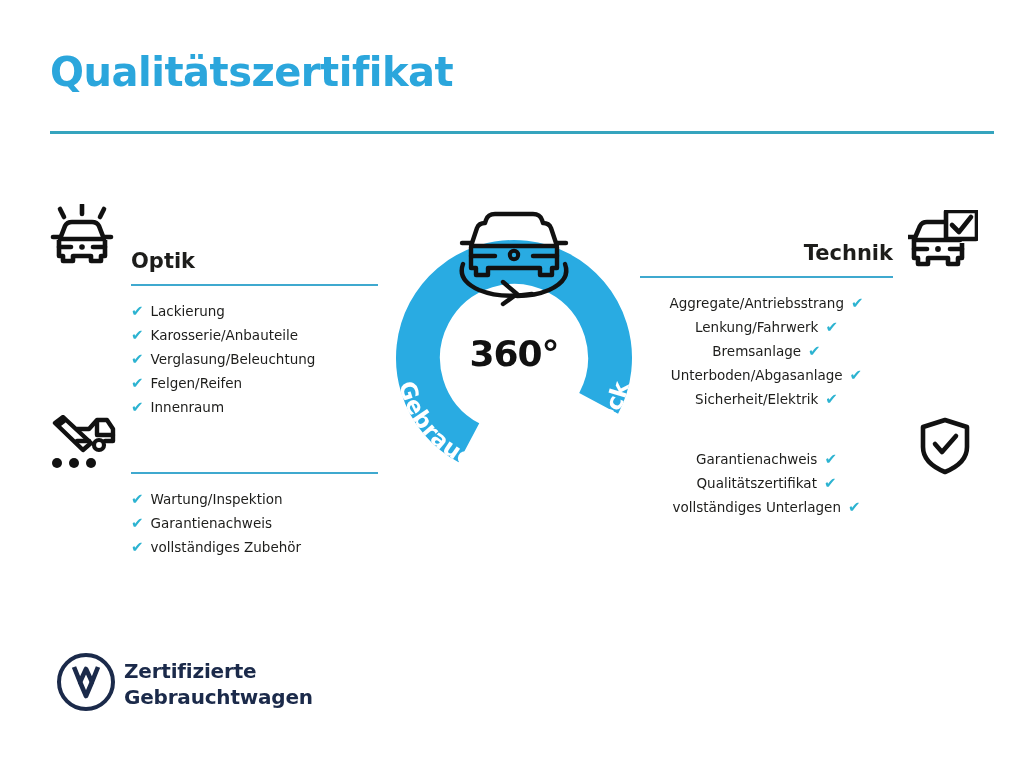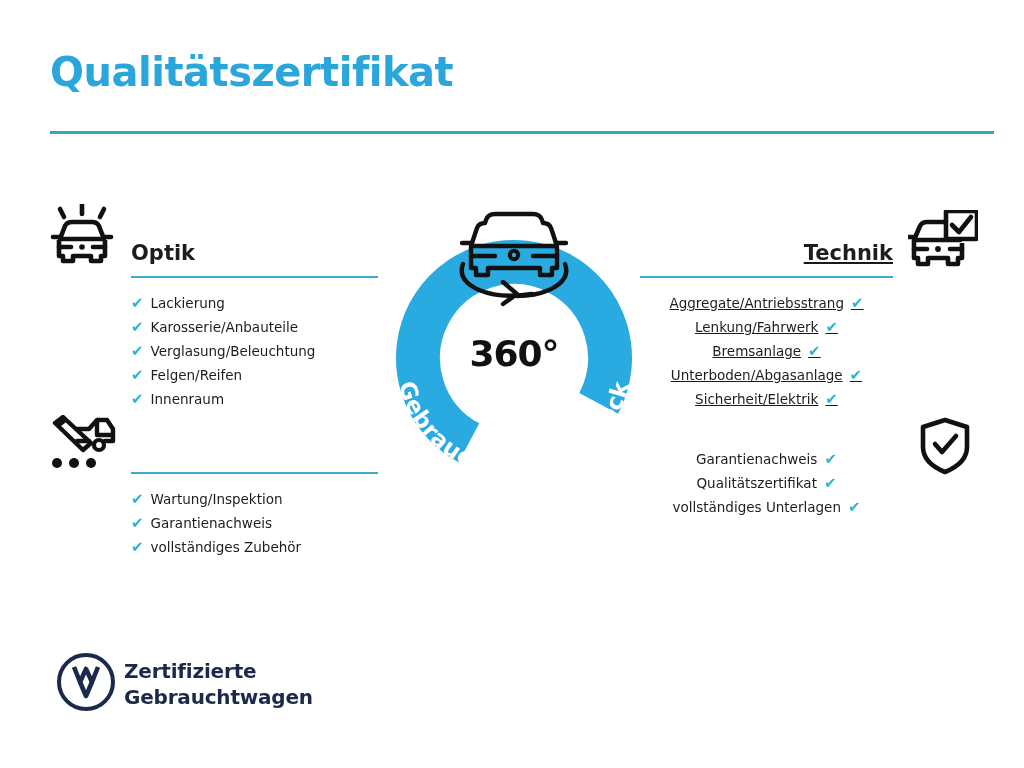--- a/index.html
+++ b/index.html
@@ -77,31 +77,31 @@
   .tick {
     color: #2CB3D1;
     font-size: 15px;
     font-weight: bold;
     line-height: 1;
   }
 
   
   .col-left .check-list li { justify-content: flex-start; }
   .col-left .tick { margin-right: 7px; }
-  .col-left .section-title { text-align: left; }
+  .col-left .section-title { text-align: left; margin-top: 8px; }
 
   
   .col-right .check-list li { justify-content: center; }
   .col-right .tick { margin-left: 7px; }
   .col-right .section-title { text-align: right; }
 
   
   #section-optik   { left: 131px; top: 238px; width: 247px; }
   #section-wartung { left: 131px; top: 434px; width: 247px; }
-  #section-technik { left: 640px; top: 238px; width: 253px; text-decoration: underline; }
+  #section-technik { left: 640px; top: 238px; width: 253px; }
   #section-garantie{ left: 640px; top: 434px; width: 253px; }
 
   
   .side-icon {
     position: absolute;
   }
   #icon-optik    { left: 47px;  top: 204px; }
   #icon-wartung  { left: 47px;  top: 415px; }
   #icon-technik  { left: 908px; top: 210px; }
   #icon-garantie { left: 919px; top: 417px; }

